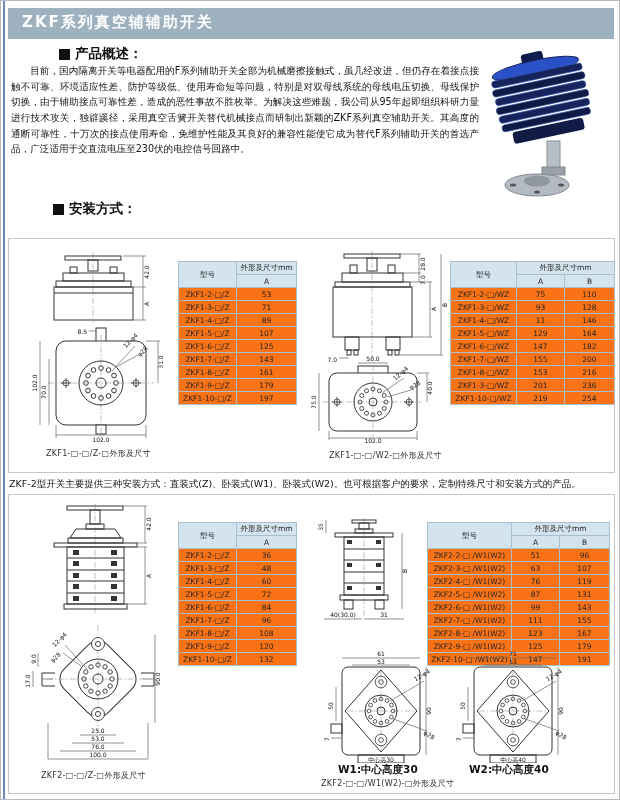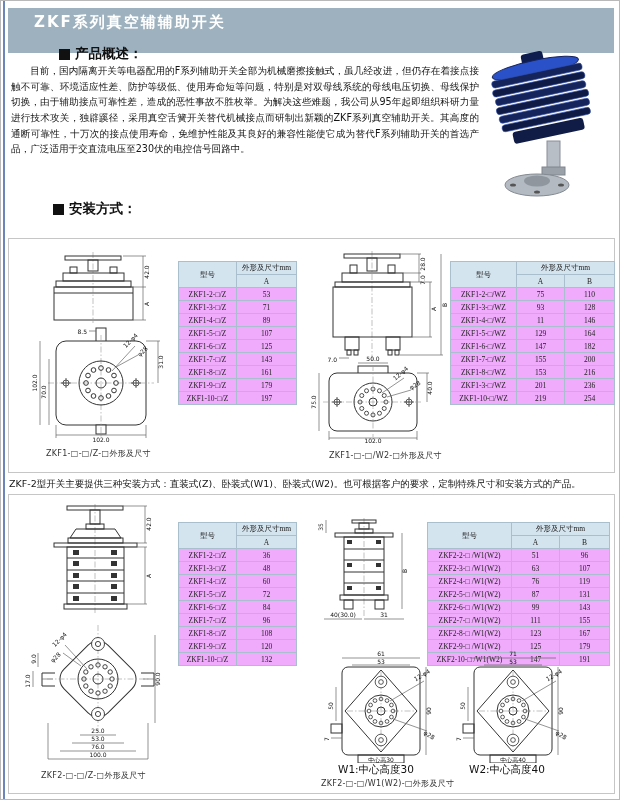--- a/index.html
+++ b/index.html
@@ -1,31 +1,31 @@
 <!DOCTYPE html>
 <html><head>
 <meta charset="utf-8">
 <style>
   html,body{margin:0;padding:0;background:#fff;}
   .page{position:relative;width:620px;height:800px;background:#fff;overflow:hidden;
         font-family:"DejaVu Sans",sans-serif;color:#111;box-sizing:border-box;border:1px solid #b9b9b9;}
   .edge{position:absolute;left:2px;top:0;bottom:0;width:2px;background:#6b86b8;}
-  .hdr{position:absolute;left:7px;top:7px;width:606px;height:45px;background:#9db1bf;
-       color:#fff;font-weight:bold;font-size:15px;line-height:29px;padding-left:26px;
+  .hdr{position:absolute;left:7px;top:7px;width:606px;height:31px;background:#9db1bf;
+       color:#fff;font-weight:bold;font-size:15px;line-height:29px;padding-left:14px;
        box-sizing:border-box;letter-spacing:2px;}
   .sec{position:absolute;display:flex;align-items:center;gap:5px;padding-left:48px;}
   .bullet{width:11px;height:11px;background:#111;}
   .sec-t{font-weight:bold;font-size:13.5px;color:#111;}
   .body-text{position:absolute;left:10px;top:62px;width:468px;margin:0;font-size:9.6px;
              line-height:1.63;text-align:justify;text-indent:2em;color:#141414;}
   .note{position:absolute;font-size:9.5px;color:#141414;}
   .panel{position:absolute;border:1px solid #c6c6c6;background:#fff;}
   .cap{position:absolute;font-size:8px;color:#333;letter-spacing:.3px;}
-  .wlabel{position:absolute;font-size:10.5px;font-weight:normal;color:#111;}
-  table.spec{position:absolute;border-collapse:collapse;table-layout:fixed;font-size:7.5px;color:#222;background:#f0abfc;font-family:Liberation Serif, serif;}
+  .wlabel{position:absolute;font-size:10.5px;font-weight:bold;color:#111;}
+  table.spec{position:absolute;border-collapse:collapse;table-layout:fixed;font-size:7.5px;color:#222;background:#f97316;}
   table.spec th,table.spec td{border:1px solid #a9bfcd;height:12px;padding:0 2px;text-align:center;font-weight:normal;overflow:hidden;white-space:nowrap;}
   table.spec thead th{background:#d4e4ee;}
   svg.draw{position:absolute;}
   .ol{fill:none;stroke:#333;stroke-width:1;}
   .fillw{fill:#fff;stroke:#333;stroke-width:1;}
   .dimg{stroke:#666;stroke-width:.7;fill:none;}
   .cl{stroke:#999;stroke-width:.6;stroke-dasharray:6 2 1.5 2;fill:none;}
   text.dt{font-size:6px;fill:#111;font-family:"DejaVu Sans",sans-serif;}
 </style>
 </head>

